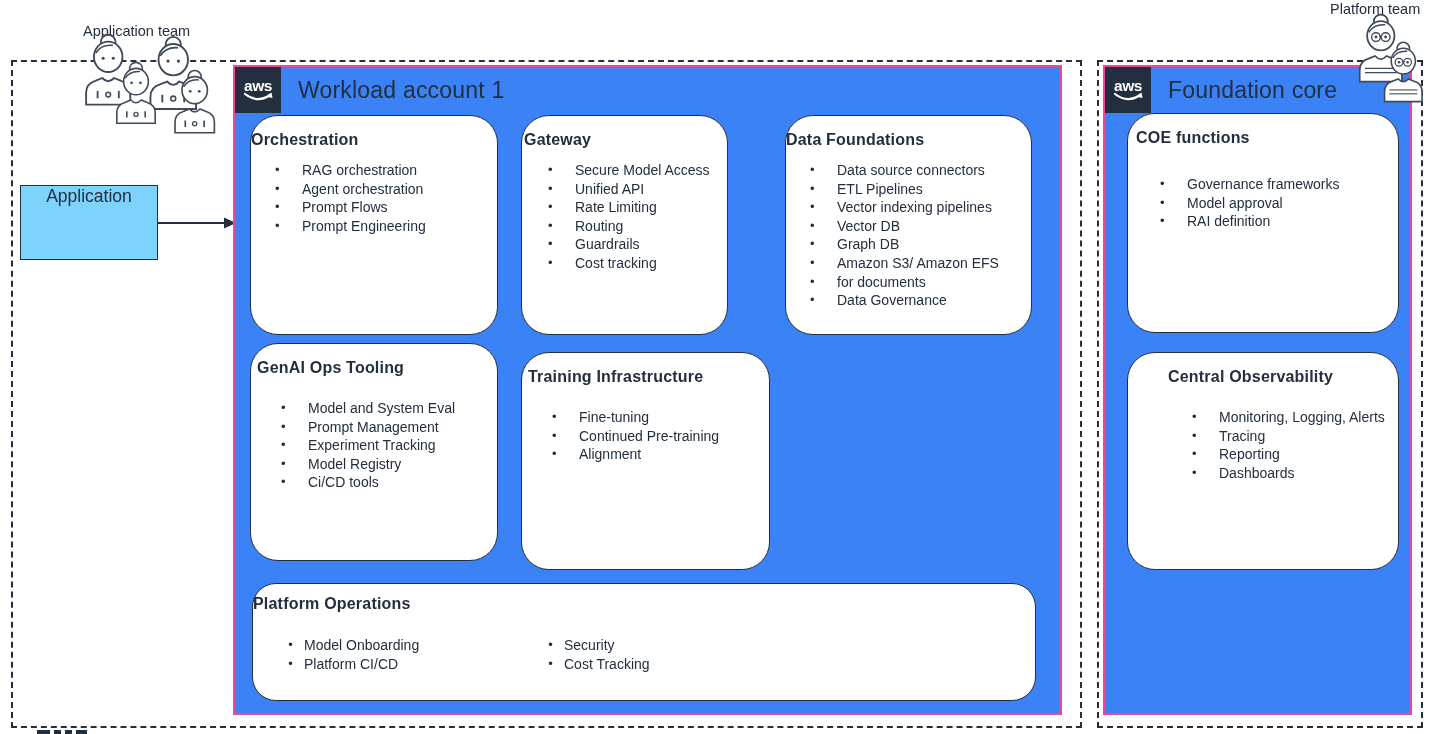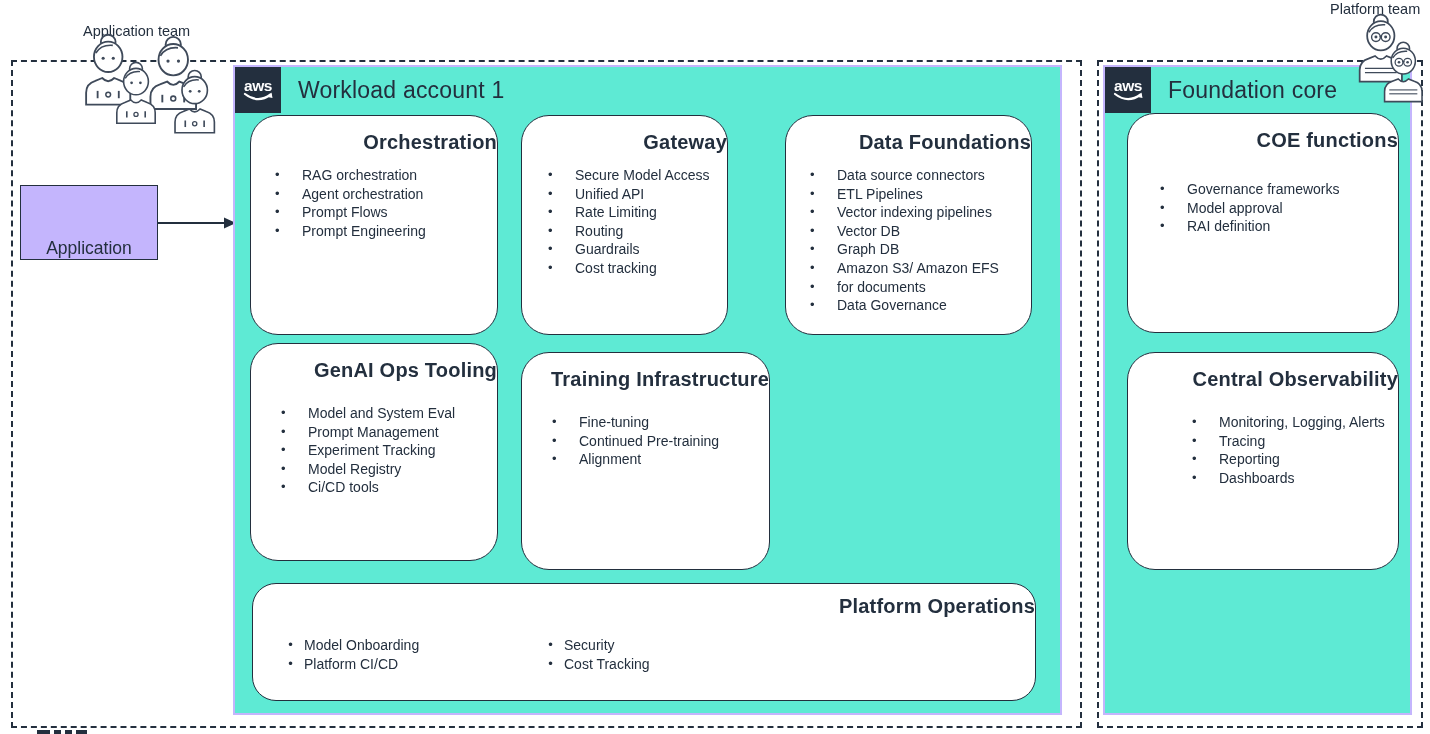--- a/index.html
+++ b/index.html
@@ -11,46 +11,46 @@
   }
   .abs { position:absolute; }
 
   
   .dashed-box { position:absolute; border:2px dashed #232f3e; background:transparent; }
 
   
   .team-label { position:absolute; font-size:14.5px; color:#232f3e; white-space:nowrap; }
 
   
-  .account { position:absolute; border:2px solid #c4b5fd; background:#5eead4; }
+  .account { position:absolute; border:2px solid #ec4899; background:#3b82f6; }
   .account-header { position:absolute; left:0; top:0; right:0; height:46px; display:flex; align-items:center; }
   .aws-badge { width:46px; height:46px; background:#232f3e; flex:none; position:relative; }
   .aws-badge svg { position:absolute; left:0; top:0; }
   .account-title { font-size:23px; margin-left:17px; letter-spacing:.2px; }
 
   
   .card { position:absolute; border:1.6px solid #232f3e; border-radius:28px; background:#ffffff; }
-  .card-title { text-align:right; margin-top:15px; font-size:20px; font-weight:600; letter-spacing:.2px; }
+  .card-title { text-align:left; margin-top:15px; font-size:16px; font-weight:600; letter-spacing:.2px; }
   .card ul { list-style:none; margin:12px 0 0 0; padding:0 6px 0 24px; }
   .card.gap-md ul { margin-top:22px; }
   .card.gap-lg ul { margin-top:28px; }
   .card li { display:flex; font-size:14px; line-height:18.6px; }
   .card li::before { content:"\2022"; flex:none; width:27px; font-size:13px; }
   .card li span { white-space:nowrap; }
 
   
   .po-card { border-radius:24px; }
   .po-card .card-title { margin-top:11px; }
   .po-col { position:absolute; top:40px; list-style:none; margin:0; padding:0 0 0 24px;text-align:center; }
   .po-col li { display:flex; font-size:14px; line-height:18.6px; }
   .po-col li::before { content:"\2022"; flex:none; width:27px; font-size:13px; }
 
   
-  .app-box { position:absolute; border:1.6px solid #232f3e; background:#c4b5fd;
-             display:flex; align-items:flex-end; justify-content:center; font-size:17.5px; }
+  .app-box { position:absolute; border:1.6px solid #232f3e; background:#7dd3fc;
+             display:flex; align-items:flex-start; justify-content:center; font-size:17.5px; }
 
   
   .people { position:absolute; z-index:5; }
 
   
   .clip-frag { position:absolute; top:730px; left:37px; height:4px; display:flex; gap:4px; }
   .clip-frag i { display:block; height:4px; background:#232f3e; }
 </style>
 </head>
 <body>

